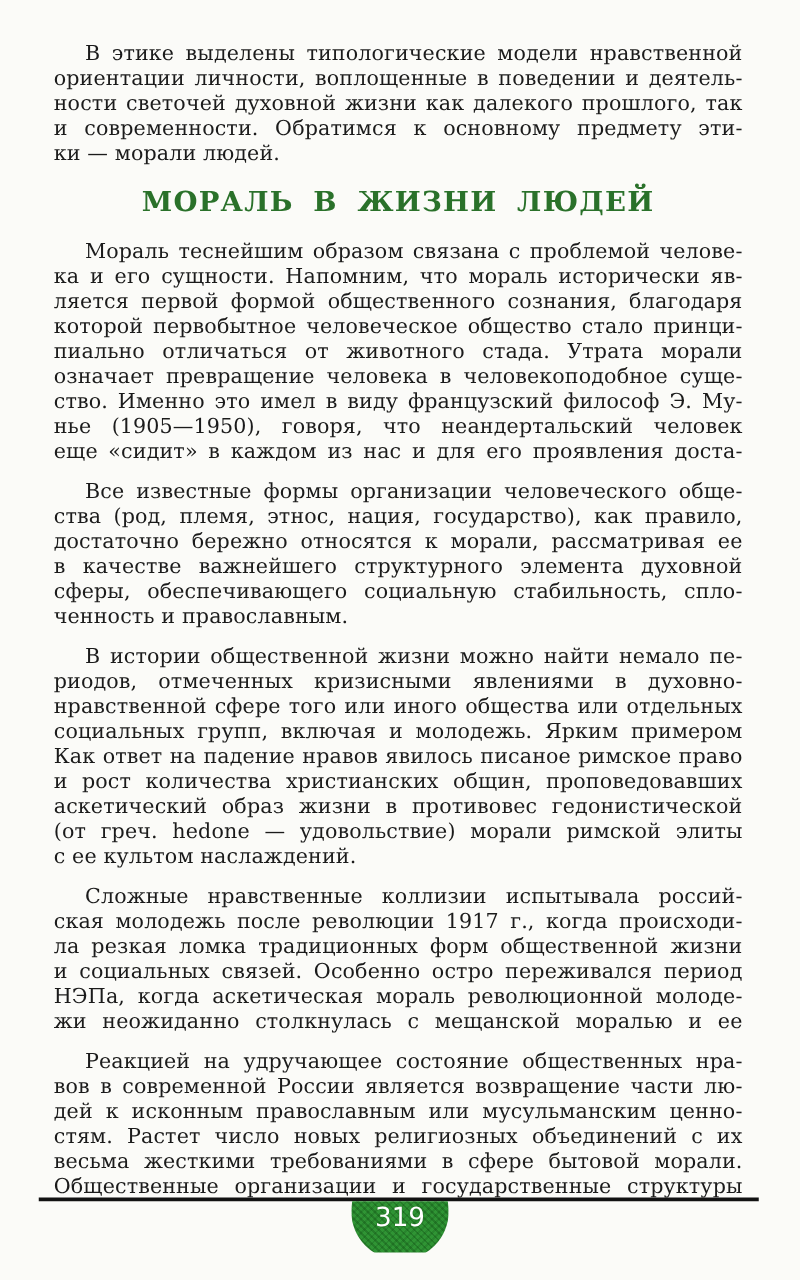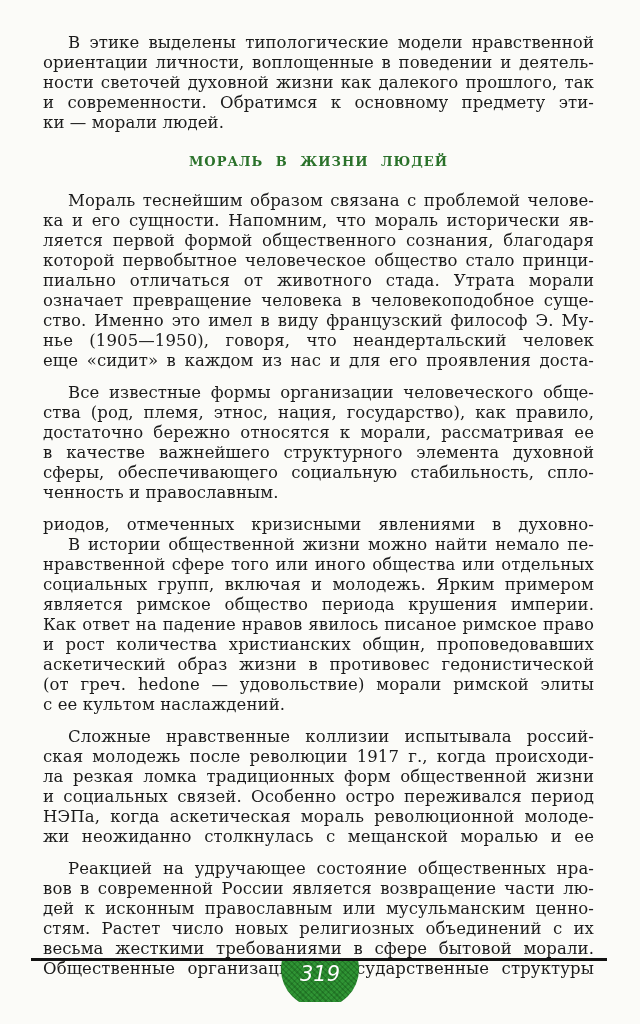--- a/index.html
+++ b/index.html
@@ -31,21 +31,21 @@
     white-space: normal;
   }
   .line.indent { padding-left: 25px; }
   .line.lastline { text-align-last: left; }
 
   
   .heading {
     margin: 10px 0 12px 0;
     line-height: 34px;
     text-align: center;
-    font-size: 13px;
+    font-size: 22px;
     font-weight: bold;
     color: var(--heading, #2a712a);
     letter-spacing: 1px;
     word-spacing: 7px;
   }
 
   
   .footer-rule {
     position: absolute;
     left: 31px; width: 576px; top: 958px; height: 3px;
@@ -68,21 +68,20 @@
       repeating-linear-gradient(-45deg, rgba(0,40,0,0.14) 0 1.5px, rgba(255,255,255,0) 1.5px 4px);
   }
   .badge-num {
     position: absolute;
     left: 0; top: 1px; width: 100%;
     text-align: center;
     font-family: "DejaVu Sans", "Liberation Sans", sans-serif;
     font-size: 21px;
     color: #ffffff;
     text-shadow: 0 0 1px rgba(0,60,0,0.6);
-    font-style: italic;
   }
 </style>
 </head>
 <body style="--heading: #2a712a; --badge: #2f9434; --text: #1b1b1b; --rule: #121212; --bg: #fbfbf8;">
 
 <div class="page">
   <main class="content" id="content">
       <div class="para">
         <div class="line indent">В этике выделены типологические модели нравственной</div>
         <div class="line">ориентации личности, воплощенные в поведении и деятель-</div>
@@ -104,25 +103,24 @@
       </div>
       <div class="para">
         <div class="line indent">Все известные формы организации человеческого обще-</div>
         <div class="line">ства (род, племя, этнос, нация, государство), как правило,</div>
         <div class="line">достаточно бережно относятся к морали, рассматривая ее</div>
         <div class="line">в качестве важнейшего структурного элемента духовной</div>
         <div class="line">сферы, обеспечивающего социальную стабильность, спло-</div>
         <div class="line lastline">ченность и православным.</div>
       </div>
       <div class="para">
+        <div class="line indent">В истории общественной жизни можно найти немало пе-</div>
         <div class="line">риодов, отмеченных кризисными явлениями в духовно-</div>
-        <div class="line indent">В истории общественной жизни можно найти немало пе-</div>
         <div class="line">нравственной сфере того или иного общества или отдельных</div>
         <div class="line">социальных групп, включая и молодежь. Ярким примером</div>
-        <div class="line">является римское общество периода крушения империи.</div>
         <div class="line">Как ответ на падение нравов явилось писаное римское право</div>
         <div class="line">и рост количества христианских общин, проповедовавших</div>
         <div class="line">аскетический образ жизни в противовес гедонистической</div>
         <div class="line">(от греч. hedone — удовольствие) морали римской элиты</div>
         <div class="line lastline">с ее культом наслаждений.</div>
       </div>
       <div class="para">
         <div class="line indent">Сложные нравственные коллизии испытывала россий-</div>
         <div class="line">ская молодежь после революции 1917 г., когда происходи-</div>
         <div class="line">ла резкая ломка традиционных форм общественной жизни</div>

